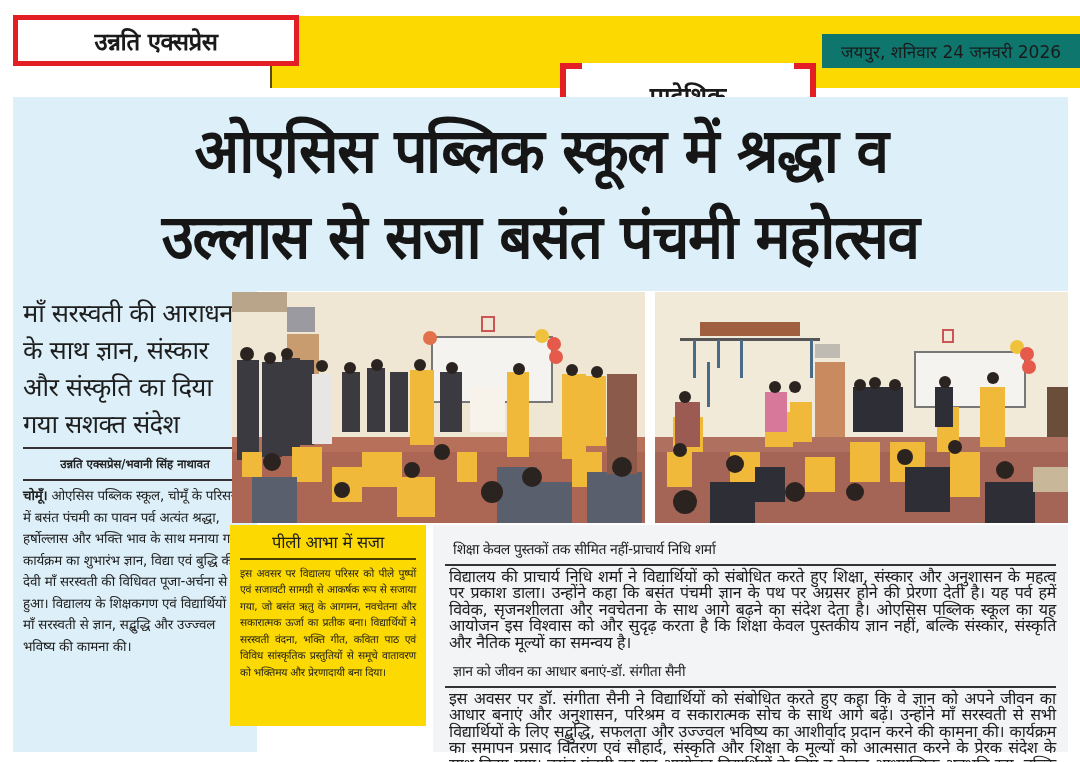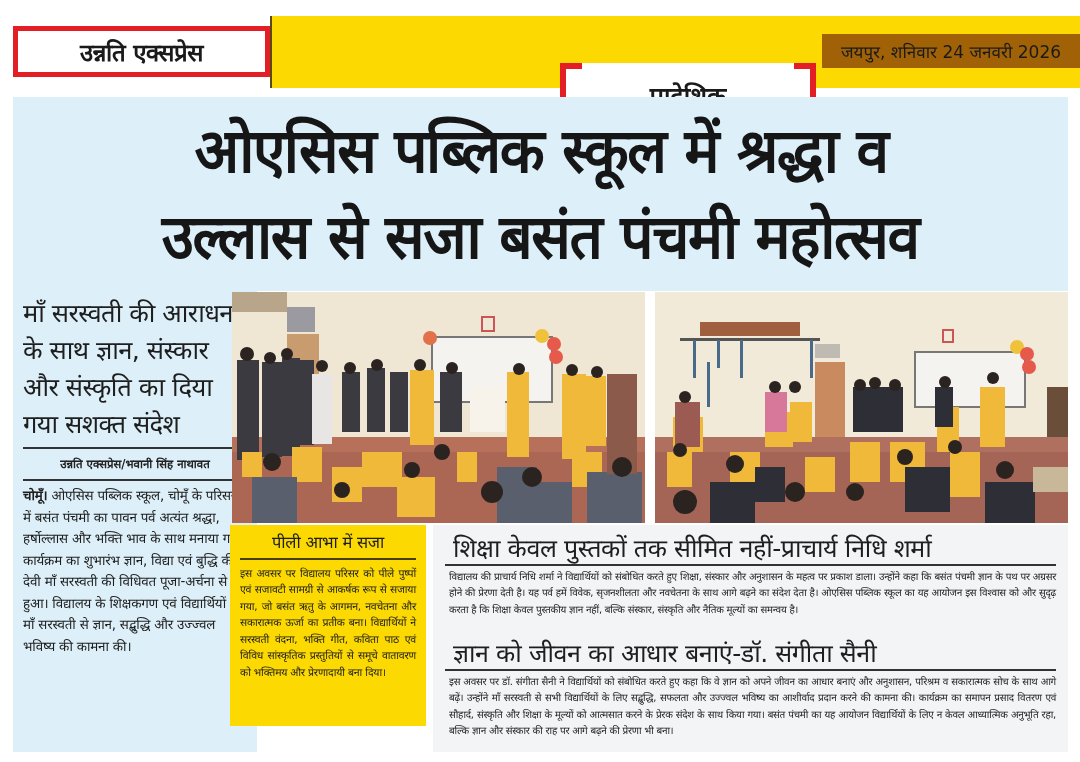--- a/index.html
+++ b/index.html
@@ -1,27 +1,27 @@
 <!DOCTYPE html>
 <html><head>
 <meta charset="utf-8">
 <style>
   * { box-sizing: border-box; margin: 0; padding: 0; }
   html, body { width: 1080px; height: 762px; background: #ffffff; overflow: hidden; }
   body { position: relative; font-family: "DejaVu Sans", sans-serif; color: #1a1a1a; }
 
   
   .masthead-band { position: absolute; left: 270px; top: 16px; width: 810px; height: 72px; background: #fcd900; border-left: 2px solid #5a4a10; }
-  .logo-box { position: absolute; left: 13px; top: 26px; width: 257px; height: 51px; background: #e31e24; padding: 5px; }
+  .logo-box { position: absolute; left: 13px; top: 15px; width: 286px; height: 51px; background: #e31e24; padding: 5px; }
   .logo-inner { width: 100%; height: 100%; background: #ffffff; display: flex; align-items: center; justify-content: center; font-weight: bold; font-size: 24px; color: #1a1a1a; letter-spacing: -0.5px; }
   .section-box { position: absolute; left: 560px; top: 19px; width: 256px; height: 63px; background: #ffffff; display: flex; align-items: center; justify-content: center; font-weight: bold; font-size: 25px; color: #1a1a1a; margin-top: 44px; }
   .section-box::before, .section-box::after { content: ""; position: absolute; top: 0; width: 16px; height: 100%; border: 6px solid #e31e24; }
   .section-box::before { left: 0; border-right: none; }
   .section-box::after { right: 0; border-left: none; }
-  .date-strip { position: absolute; left: 822px; top: 34px; width: 258px; height: 34px; background: #a16207; display: flex; align-items: center; justify-content: center; font-size: 17px; color: #1a1a1a; }
+  .date-strip { position: absolute; left: 822px; top: 34px; width: 258px; height: 34px; background: #0f766e; display: flex; align-items: center; justify-content: center; font-size: 17px; color: #1a1a1a; }
 
   
   .headline-panel { position: absolute; left: 13px; top: 97px; width: 1055px; height: 194px; background: #ddf0f9; display: flex; flex-direction: column; align-items: center; justify-content: center; }
   .headline-line { font-family: "DejaVu Sans", sans-serif; font-weight: bold; font-size: 61px; line-height: 86px; color: #161616; letter-spacing: -1.5px; white-space: nowrap; transform: scaleX(0.96); }
 
   
   .left-col { position: absolute; left: 13px; top: 291px; width: 244px; height: 461px; background: #ddf0f9; padding: 4px 10px 0 10px; }
   .sub-headline { font-size: 25.5px; line-height: 37px; color: #1e1e1e; letter-spacing: -0.6px; }
   .rule { height: 2px; background: #333; margin: 4px 0; }
   .byline { font-size: 11.5px; text-align: center; color: #222; line-height: 18px; padding: 2px 0; font-weight: bold; }
@@ -35,24 +35,24 @@
   .photo svg { width: 100%; height: 100%; display: block; }
 
   
   .yellow-box { position: absolute; left: 230px; top: 525px; width: 196px; height: 201px; background: #fcd900; padding: 8px 10px 0 10px; }
   .yellow-title { font-size: 16.5px; line-height: 20px; text-align: center; color: #1e1e1e; letter-spacing: -0.3px; }
   .yellow-rule { height: 1.5px; background: #4a3d00; margin: 5px 0 5px 0; }
   .yellow-body { font-size: 10.6px; line-height: 16.5px; color: #1e1e1e; text-align: justify; letter-spacing: -0.25px; }
 
   
   .right-col { position: absolute; left: 433px; top: 525px; width: 635px; height: 227px; background: #f2f4f5; padding: 12px 12px 0 12px; }
-  .right-sub { font-size: 25px; line-height: 24px; color: #1e1e1e; letter-spacing: -0.4px; padding-left: 8px; }
+  .right-sub { font-size: 14px; line-height: 24px; color: #1e1e1e; letter-spacing: -0.4px; padding-left: 8px; }
   .right-rule { height: 1.5px; background: #333; margin: 3px 0 3px 0; }
-  .right-body { font-size: 10px; line-height: 16.5px; color: #1e1e1e; text-align: justify; letter-spacing: -0.25px; padding-left: 4px; }
-  .right-sub.second { margin-top: 24px; }
+  .right-body { font-size: 16px; line-height: 16.5px; color: #1e1e1e; text-align: justify; letter-spacing: -0.25px; padding-left: 4px; }
+  .right-sub.second { margin-top: 8px; }
 </style>
 </head>
 <body>
 
 <div class="masthead-band"></div>
 <div class="logo-box">
   <div class="logo-inner">उन्नति एक्सप्रेस</div>
 </div>
 <div class="section-box">प्रादेशिक</div>
 <div class="date-strip">जयपुर, शनिवार 24 जनवरी 2026</div>

